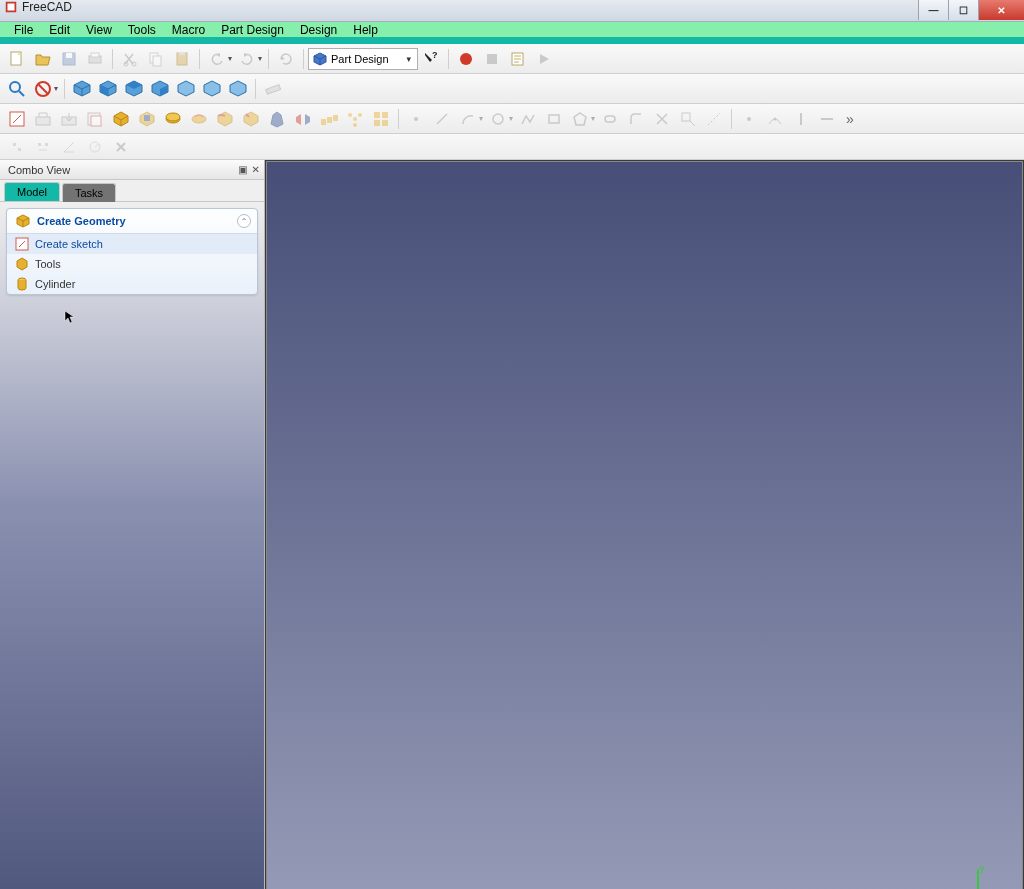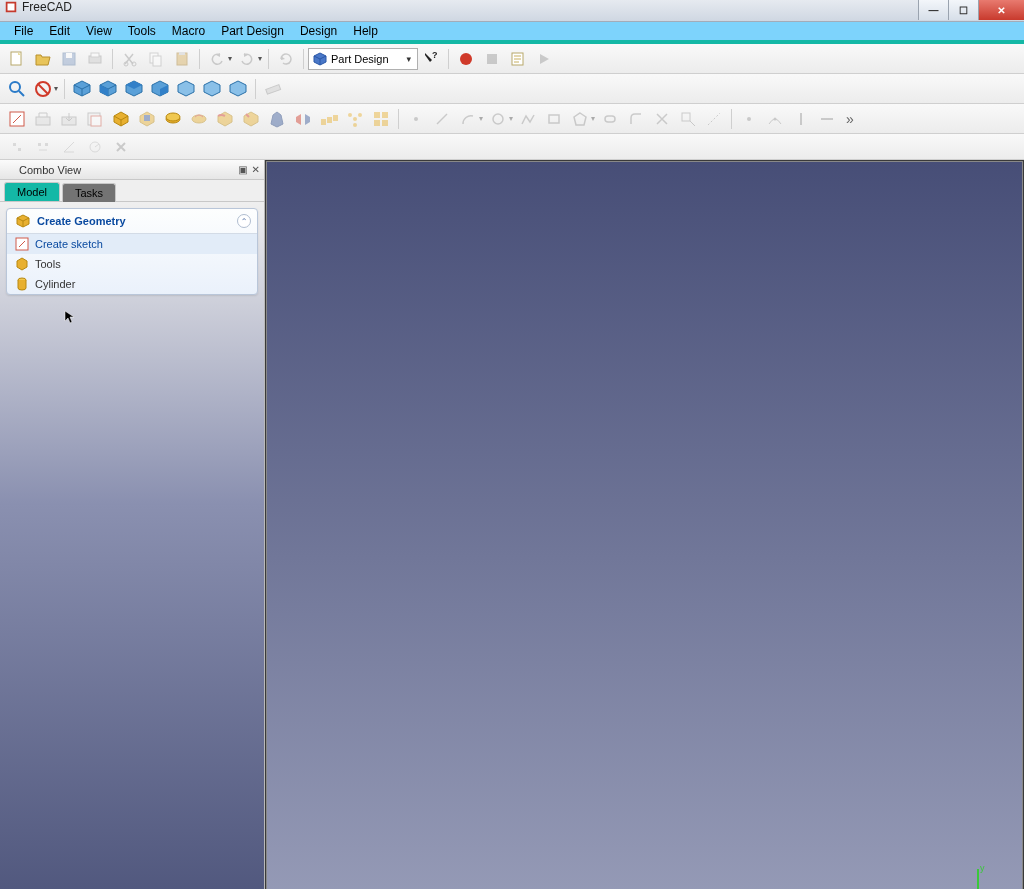--- a/index.html
+++ b/index.html
@@ -8,42 +8,42 @@
 
 .titlebar { height: 22px; background: linear-gradient(#e6eaf0,#cfd7e2); border-bottom: 1px solid #a3acb9; display: flex; align-items: flex-start; padding: 0 4px; position: relative; }
 .titlebar .title { font-size: 12px; color: #222; margin-left: 4px; }
 .titlebar .app-icon { width: 14px; height: 14px; }
 .winbtns { position: absolute; right: 0; top: 0; display: flex; }
 .winbtn { width: 30px; height: 20px; display: flex; align-items: center; justify-content: center; font-size: 10px; font-weight: bold; border-left: 1px solid #9aa3af; }
 .winbtn.min, .winbtn.max { background: linear-gradient(#f3f6fa,#d7dfe9); color: #333; }
 .winbtn.close { width: 46px; background: linear-gradient(#e87a6f,#c83a2d); color: #fff; }
 
 
-.menubar { height: 22px; background: #7dd3fc; border-bottom: 4px solid #14b8a6; display: flex; align-items: center; padding: 0 6px; font-size: 12px; }
+.menubar { height: 22px; background: #86efac; border-bottom: 7px solid #14b8a6; display: flex; align-items: center; padding: 0 6px; font-size: 12px; }
 .menubar span { padding: 3px 8px; cursor: default; }
 
 
 .toolbar { background: linear-gradient(#f9f9f9,#ececec); border-bottom: 1px solid #cfcfcf; display: flex; align-items: center; padding: 2px 4px; flex-wrap: nowrap; height: 30px; }
 .toolbar.row2, .toolbar.row3 { height: 30px; }
 .tb-sep { width: 1px; height: 20px; background: #cfcfcf; margin: 0 4px; }
 .tb-btn { width: 24px; height: 24px; margin: 0 1px; display: flex; align-items: center; justify-content: center; border-radius: 2px; }
 .tb-select { height: 22px; font-size: 11px; border: 1px solid #b0b0b0; background: #fff; padding: 0 20px 0 22px; position: relative; display: flex; align-items: center; min-width: 110px; }
 .tb-select::after { content: "▾"; position: absolute; right: 6px; font-size: 9px; color: #333; }
 .tb-select .sel-icon { position: absolute; left: 3px; width: 16px; height: 16px; }
 .disabled { opacity: 0.45; }
 .more { font-size: 14px; color: #666; padding: 0 6px; }
 
 .dropsmall { font-size: 8px; color: #555; margin-left: -2px; margin-right: 2px; }
 
 
 .mainarea { display: flex; height: 795px; }
 
 
 .combo { width: 265px; background: #efefef; border-right: 1px solid #b9b9b9; display: flex; flex-direction: column; }
-.combo-title { height: 20px; background: linear-gradient(#fbfbfb,#e6e6e6); border-bottom: 1px solid #c8c8c8; display: flex; align-items: center; padding: 0 19px; font-size: 11px; color: #333; position: relative; }
+.combo-title { height: 20px; background: linear-gradient(#fbfbfb,#e6e6e6); border-bottom: 1px solid #c8c8c8; display: flex; align-items: center; padding: 0 8px; font-size: 11px; color: #333; position: relative; }
 .combo-title .ctrls { position: absolute; right: 4px; display: flex; gap: 4px; font-size: 10px; color: #555; }
 .combo-tabs { display: flex; background: #efefef; padding: 2px 4px 0 4px; border-bottom: 1px solid #c8c8c8; }
 .combo-tab { padding: 3px 12px; font-size: 11px; border: 1px solid #c8c8c8; border-bottom: none; background: #14b8a6; margin-right: 2px; border-radius: 3px 3px 0 0; cursor: default; }
 .combo-tab.active { background: #737373; position: relative; top: 1px; }
 .combo-body { flex: 1; background: linear-gradient(#efefef 0%, #8a90b0 40%, #484f76 100%); padding: 6px; }
 .task-card { background: linear-gradient(#fdfefe,#eaf1fb); border: 1px solid #b9c6d9; border-radius: 4px; box-shadow: 0 1px 2px rgba(0,0,0,0.1); }
 .task-header { display: flex; align-items: center; padding: 4px 8px; border-bottom: 1px solid #d3dbe6; position: relative; text-align: right; }
 .task-header .hicon { width: 16px; height: 16px; margin-right: 6px; }
 .task-header .htext { font-size: 11px; font-weight: bold; color: #0a4aa0; }
 .task-header .collapse { position: absolute; right: 6px; width: 14px; height: 14px; border: 1px solid #b0bdd0; border-radius: 7px; display: flex; align-items: center; justify-content: center; font-size: 8px; color: #4a6aa0; background: #fff; }

